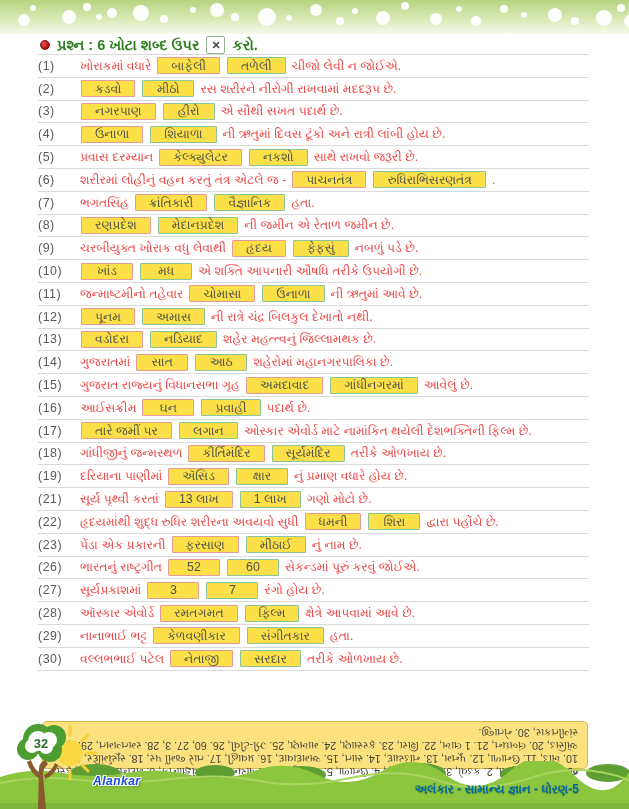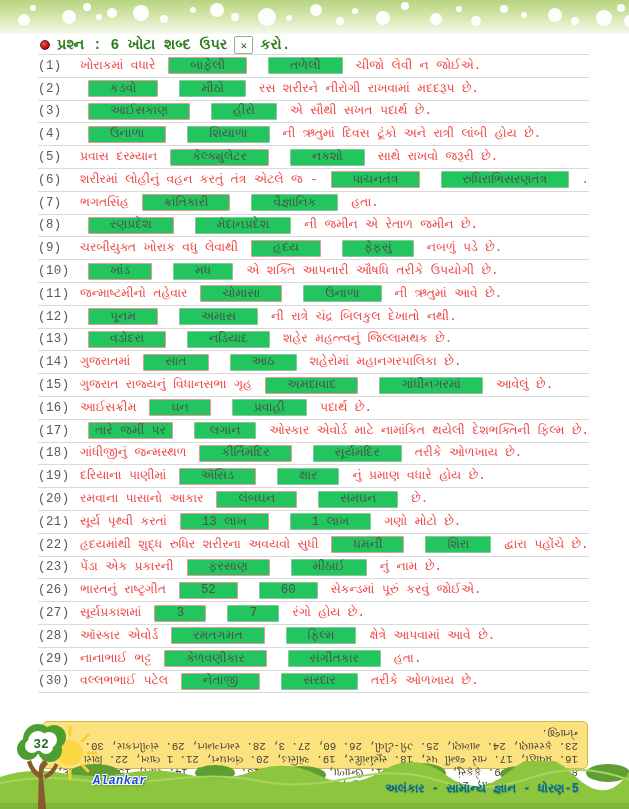--- a/index.html
+++ b/index.html
@@ -1,19 +1,19 @@
 <!DOCTYPE html>
 <html><head>
 <meta charset="utf-8">
 <style>
   html,body{margin:0;padding:0;background:#e8e8e8;}
   .page{
     position:relative; width:629px; height:809px; margin:0 auto;
     background:#fff; overflow:hidden;
-    font-family:Liberation Mono, monospace;
+    font-family:Liberation Sans, sans-serif;
   }
   
   .top-band{
     position:absolute; left:0; top:0; width:629px; height:34px;
     background:linear-gradient(#b7d480,#d9e9b4 55%,#f6faee 100%);
   }
   .bubble{position:absolute; background:#fff; border-radius:50%; opacity:.95;}
   
   .header{
     position:absolute; left:40px; top:35px; height:20px;
@@ -37,22 +37,22 @@
   }
   .row{
     display:flex; align-items:center; height:21.8px;
     border-bottom:1px solid #dadada;
     font-size:12.4px; color:#50554f; white-space:nowrap; gap:5px;
   }
   .num{flex:none; width:37px; color:#565b56; letter-spacing:.5px;}
   .txt{color:#ef4444;}
   .box{
     display:inline-flex; align-items:center; justify-content:center;
-    min-width:52px; height:17px; padding:0 21px; box-sizing:border-box;
-    background:#22c55e; border-radius:1px; margin:0 8px; color:#4d524d;
+    min-width:52px; height:17px; padding:0 13px; box-sizing:border-box;
+    background:#fde047; border-radius:1px; margin:0 1px; color:#4d524d;
   }
   .box-r{border:1.3px solid #e79a9a;}
   .box-g{border:1.3px solid #8bc49b;}
   
   .answers{
     position:absolute; left:42px; top:721px; width:546px; height:48px;
     background:#fbe27f; border:1px solid #d4b84e; border-radius:5px;
     box-sizing:border-box; padding:4px 9px 3px 9px;
   }
   .answers-inner{
@@ -128,21 +128,21 @@
         <span class="txt">ચીજો લેવી ન જોઈએ.</span>
       </div>
       <div class="row">
         <span class="num">(2)</span>
         <span class="box box-r">કડવો</span>
         <span class="box box-g">મીઠો</span>
         <span class="txt">રસ શરીરને નીરોગી રાખવામાં મદદરૂપ છે.</span>
       </div>
       <div class="row">
         <span class="num">(3)</span>
-        <span class="box box-r">આઈસકાણ</span>
+        <span class="box box-r">નગરપાણ</span>
         <span class="box box-g">હીરો</span>
         <span class="txt">એ સૌથી સખત પદાર્થ છે.</span>
       </div>
       <div class="row">
         <span class="num">(4)</span>
         <span class="box box-r">ઉનાળા</span>
         <span class="box box-g">શિયાળા</span>
         <span class="txt">ની ઋતુમાં દિવસ ટૂંકો અને રાત્રી લાંબી હોય છે.</span>
       </div>
       <div class="row">
@@ -237,27 +237,20 @@
         <span class="box box-r">કીર્તિમંદિર</span>
         <span class="box box-g">સૂર્યમંદિર</span>
         <span class="txt">તરીકે ઓળખાય છે.</span>
       </div>
       <div class="row">
         <span class="num">(19)</span>
         <span class="txt">દરિયાના પાણીમાં</span>
         <span class="box box-r">ઍસિડ</span>
         <span class="box box-g">ક્ષાર</span>
         <span class="txt">નું પ્રમાણ વધારે હોય છે.</span>
-      </div>
-      <div class="row">
-        <span class="num">(20)</span>
-        <span class="txt">રમવાના પાસાનો આકાર</span>
-        <span class="box box-r">લંબઘન</span>
-        <span class="box box-g">સમઘન</span>
-        <span class="txt">છે.</span>
       </div>
       <div class="row">
         <span class="num">(21)</span>
         <span class="txt">સૂર્ય પૃથ્વી કરતાં</span>
         <span class="box box-r">13 લાખ</span>
         <span class="box box-g">1 લાખ</span>
         <span class="txt">ગણો મોટો છે.</span>
       </div>
       <div class="row">
         <span class="num">(22)</span>

